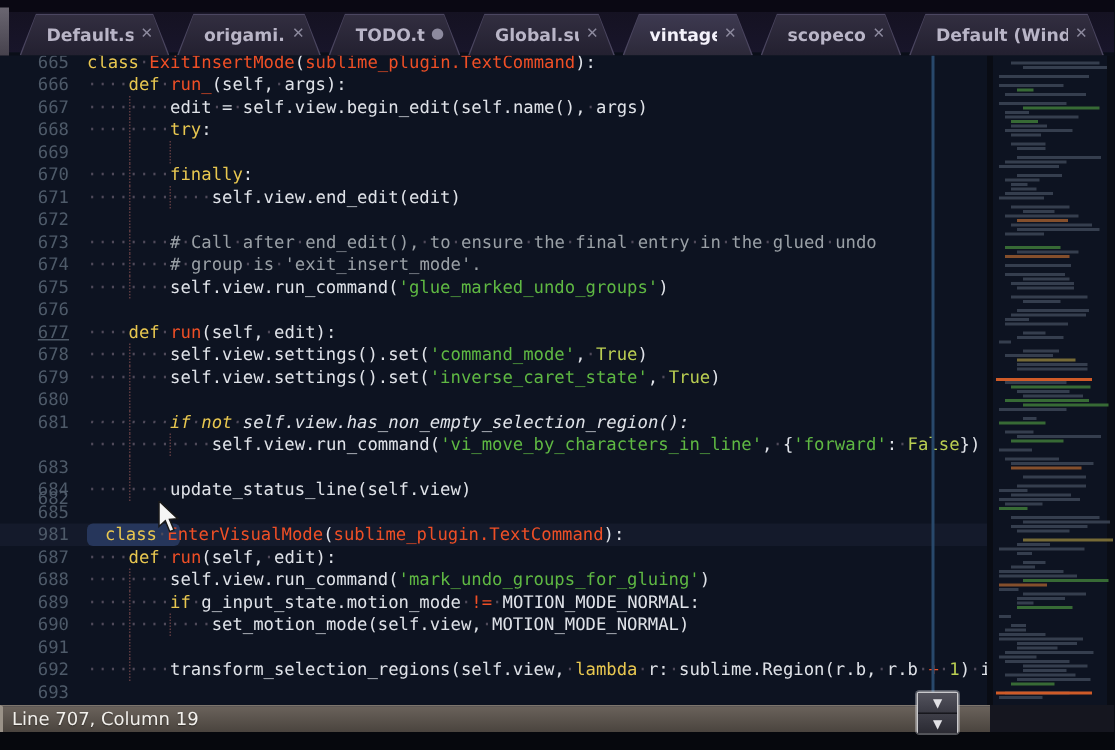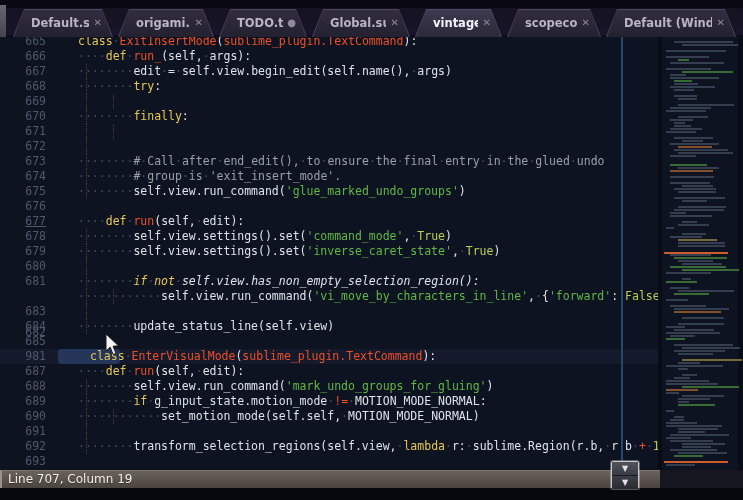--- a/index.html
+++ b/index.html
@@ -27,21 +27,21 @@
        font-size:10px;color:#8d8a9e;}
 
   
   #editor{position:absolute;left:0;top:37px;width:658px;height:453px;
           background:var(--bg,#0d1321);overflow:hidden;z-index:5;}
   .row-hl{position:absolute;left:0;width:658px;height:15px;background:var(--line_highlight);}
   .gut{position:absolute;left:0;width:46px;height:15px;line-height:15px;text-align:right;
        font-family:"DejaVu Sans Mono","Liberation Mono",monospace;font-size:11.5px;
        color:var(--gutter);}
   .code{position:absolute;left:58px;height:15px;line-height:15px;white-space:pre;
-       font-family:"DejaVu Sans Mono","Liberation Mono",monospace;font-size:11.5px;z-index:3;margin-left:20px;}
+       font-family:"DejaVu Sans Mono","Liberation Mono",monospace;font-size:11.5px;z-index:3;}
   .guide{position:absolute;width:0;height:15px;border-left:1px dotted var(--guide);z-index:2;}
   .sel{position:absolute;height:15px;border-radius:4px;background:var(--selection);z-index:1;}
   .tk-t{color:var(--plain);} .tk-k{color:var(--keyword);} .tk-n{color:var(--name);}
   .tk-s{color:var(--string);} .tk-b{color:var(--constant);} .tk-c{color:var(--comment);}
   .tk-o{color:var(--name);} .ws{color:var(--whitespace);}
 
   #ruler{position:absolute;left:621px;top:37px;width:2px;height:433px;
          background:var(--ruler);z-index:6;}
 
   
@@ -92,20 +92,21 @@
       <div class="code" style="top: 42px;"><span class="ws">········</span><span class="tk-k">try</span><span class="tk-t">:</span></div>
       <div class="gut" style="top: 57px;">669</div>
       <div class="guide" style="top: 57px; left: 85.6px;"></div>
       <div class="guide" style="top: 57px; left: 113.2px;"></div>
       <div class="gut" style="top: 72px;">670</div>
       <div class="guide" style="top: 72px; left: 85.6px;"></div>
       <div class="code" style="top: 72px;"><span class="ws">········</span><span class="tk-k">finally</span><span class="tk-t">:</span></div>
       <div class="gut" style="top: 87px;">671</div>
       <div class="guide" style="top: 87px; left: 85.6px;"></div>
       <div class="guide" style="top: 87px; left: 113.2px;"></div>
+      <div class="code" style="top: 87px;"><span class="ws">············</span><span class="tk-t">self.view.end_edit(edit)</span></div>
       <div class="gut" style="top: 102px;">672</div>
       <div class="guide" style="top: 102px; left: 85.6px;"></div>
       <div class="code" style="top: 102px;"></div>
       <div class="gut" style="top: 117px;">673</div>
       <div class="guide" style="top: 117px; left: 85.6px;"></div>
       <div class="code" style="top: 117px;"><span class="ws">········</span><span class="tk-c">#</span><span class="ws">·</span><span class="tk-c">Call</span><span class="ws">·</span><span class="tk-c">after</span><span class="ws">·</span><span class="tk-c">end_edit(),</span><span class="ws">·</span><span class="tk-c">to</span><span class="ws">·</span><span class="tk-c">ensure</span><span class="ws">·</span><span class="tk-c">the</span><span class="ws">·</span><span class="tk-c">final</span><span class="ws">·</span><span class="tk-c">entry</span><span class="ws">·</span><span class="tk-c">in</span><span class="ws">·</span><span class="tk-c">the</span><span class="ws">·</span><span class="tk-c">glued</span><span class="ws">·</span><span class="tk-c">undo</span></div>
       <div class="gut" style="top: 132px;">674</div>
       <div class="guide" style="top: 132px; left: 85.6px;"></div>
       <div class="code" style="top: 132px;"><span class="ws">········</span><span class="tk-c">#</span><span class="ws">·</span><span class="tk-c">group</span><span class="ws">·</span><span class="tk-c">is</span><span class="ws">·</span><span class="tk-c">'exit_insert_mode'.</span></div>
       <div class="gut" style="top: 147px;">675</div>
@@ -147,21 +148,21 @@
       <div class="code" style="top: 327px;"><span class="ws">····</span><span class="tk-k">def</span><span class="ws">·</span><span class="tk-n">run</span><span class="tk-t">(self,</span><span class="ws">·</span><span class="tk-t">edit):</span></div>
       <div class="gut" style="top: 342px;">688</div>
       <div class="guide" style="top: 342px; left: 85.6px;"></div>
       <div class="code" style="top: 342px;"><span class="ws">········</span><span class="tk-t">self.view.run_command(</span><span class="tk-s">'mark_undo_groups_for_gluing'</span><span class="tk-t">)</span></div>
       <div class="gut" style="top: 357px;">689</div>
       <div class="guide" style="top: 357px; left: 85.6px;"></div>
       <div class="code" style="top: 357px;"><span class="ws">········</span><span class="tk-k">if</span><span class="ws">·</span><span class="tk-t">g_input_state.motion_mode</span><span class="ws">·</span><span class="tk-o">!=</span><span class="ws">·</span><span class="tk-t">MOTION_MODE_NORMAL:</span></div>
       <div class="gut" style="top: 372px;">690</div>
       <div class="guide" style="top: 372px; left: 85.6px;"></div>
       <div class="guide" style="top: 372px; left: 113.2px;"></div>
-      <div class="code" style="top: 372px;"><span class="ws">············</span><span class="tk-t">set_motion_mode(self.self,</span><span class="ws">·</span><span class="tk-t">MOTION_MODE_NORMAL)</span></div>
+      <div class="code" style="top: 372px;"><span class="ws">············</span><span class="tk-t">set_motion_mode(self.view,</span><span class="ws">·</span><span class="tk-t">MOTION_MODE_NORMAL)</span></div>
       <div class="gut" style="top: 387px;">691</div>
       <div class="guide" style="top: 387px; left: 85.6px;"></div>
       <div class="code" style="top: 387px;"></div>
       <div class="gut" style="top: 402px;">692</div>
       <div class="guide" style="top: 402px; left: 85.6px;"></div>
       <div class="code" style="top: 402px;"><span class="ws">········</span><span class="tk-t">transform_selection_regions(self.view,</span><span class="ws">·</span><span class="tk-k">lambda</span><span class="ws">·</span><span class="tk-t">r:</span><span class="ws">·</span><span class="tk-t">sublime.Region(r.b,</span><span class="ws">·</span><span class="tk-t">r.b</span><span class="ws">·</span><span class="tk-o">+</span><span class="ws">·</span><span class="tk-b">1</span><span class="tk-t">)</span><span class="ws">·</span><span class="tk-t">i</span></div>
       <div class="gut" style="top: 417px;">693</div>
       <div class="code" style="top: 417px;"></div>
     </div>
   <div id="ruler"></div>

